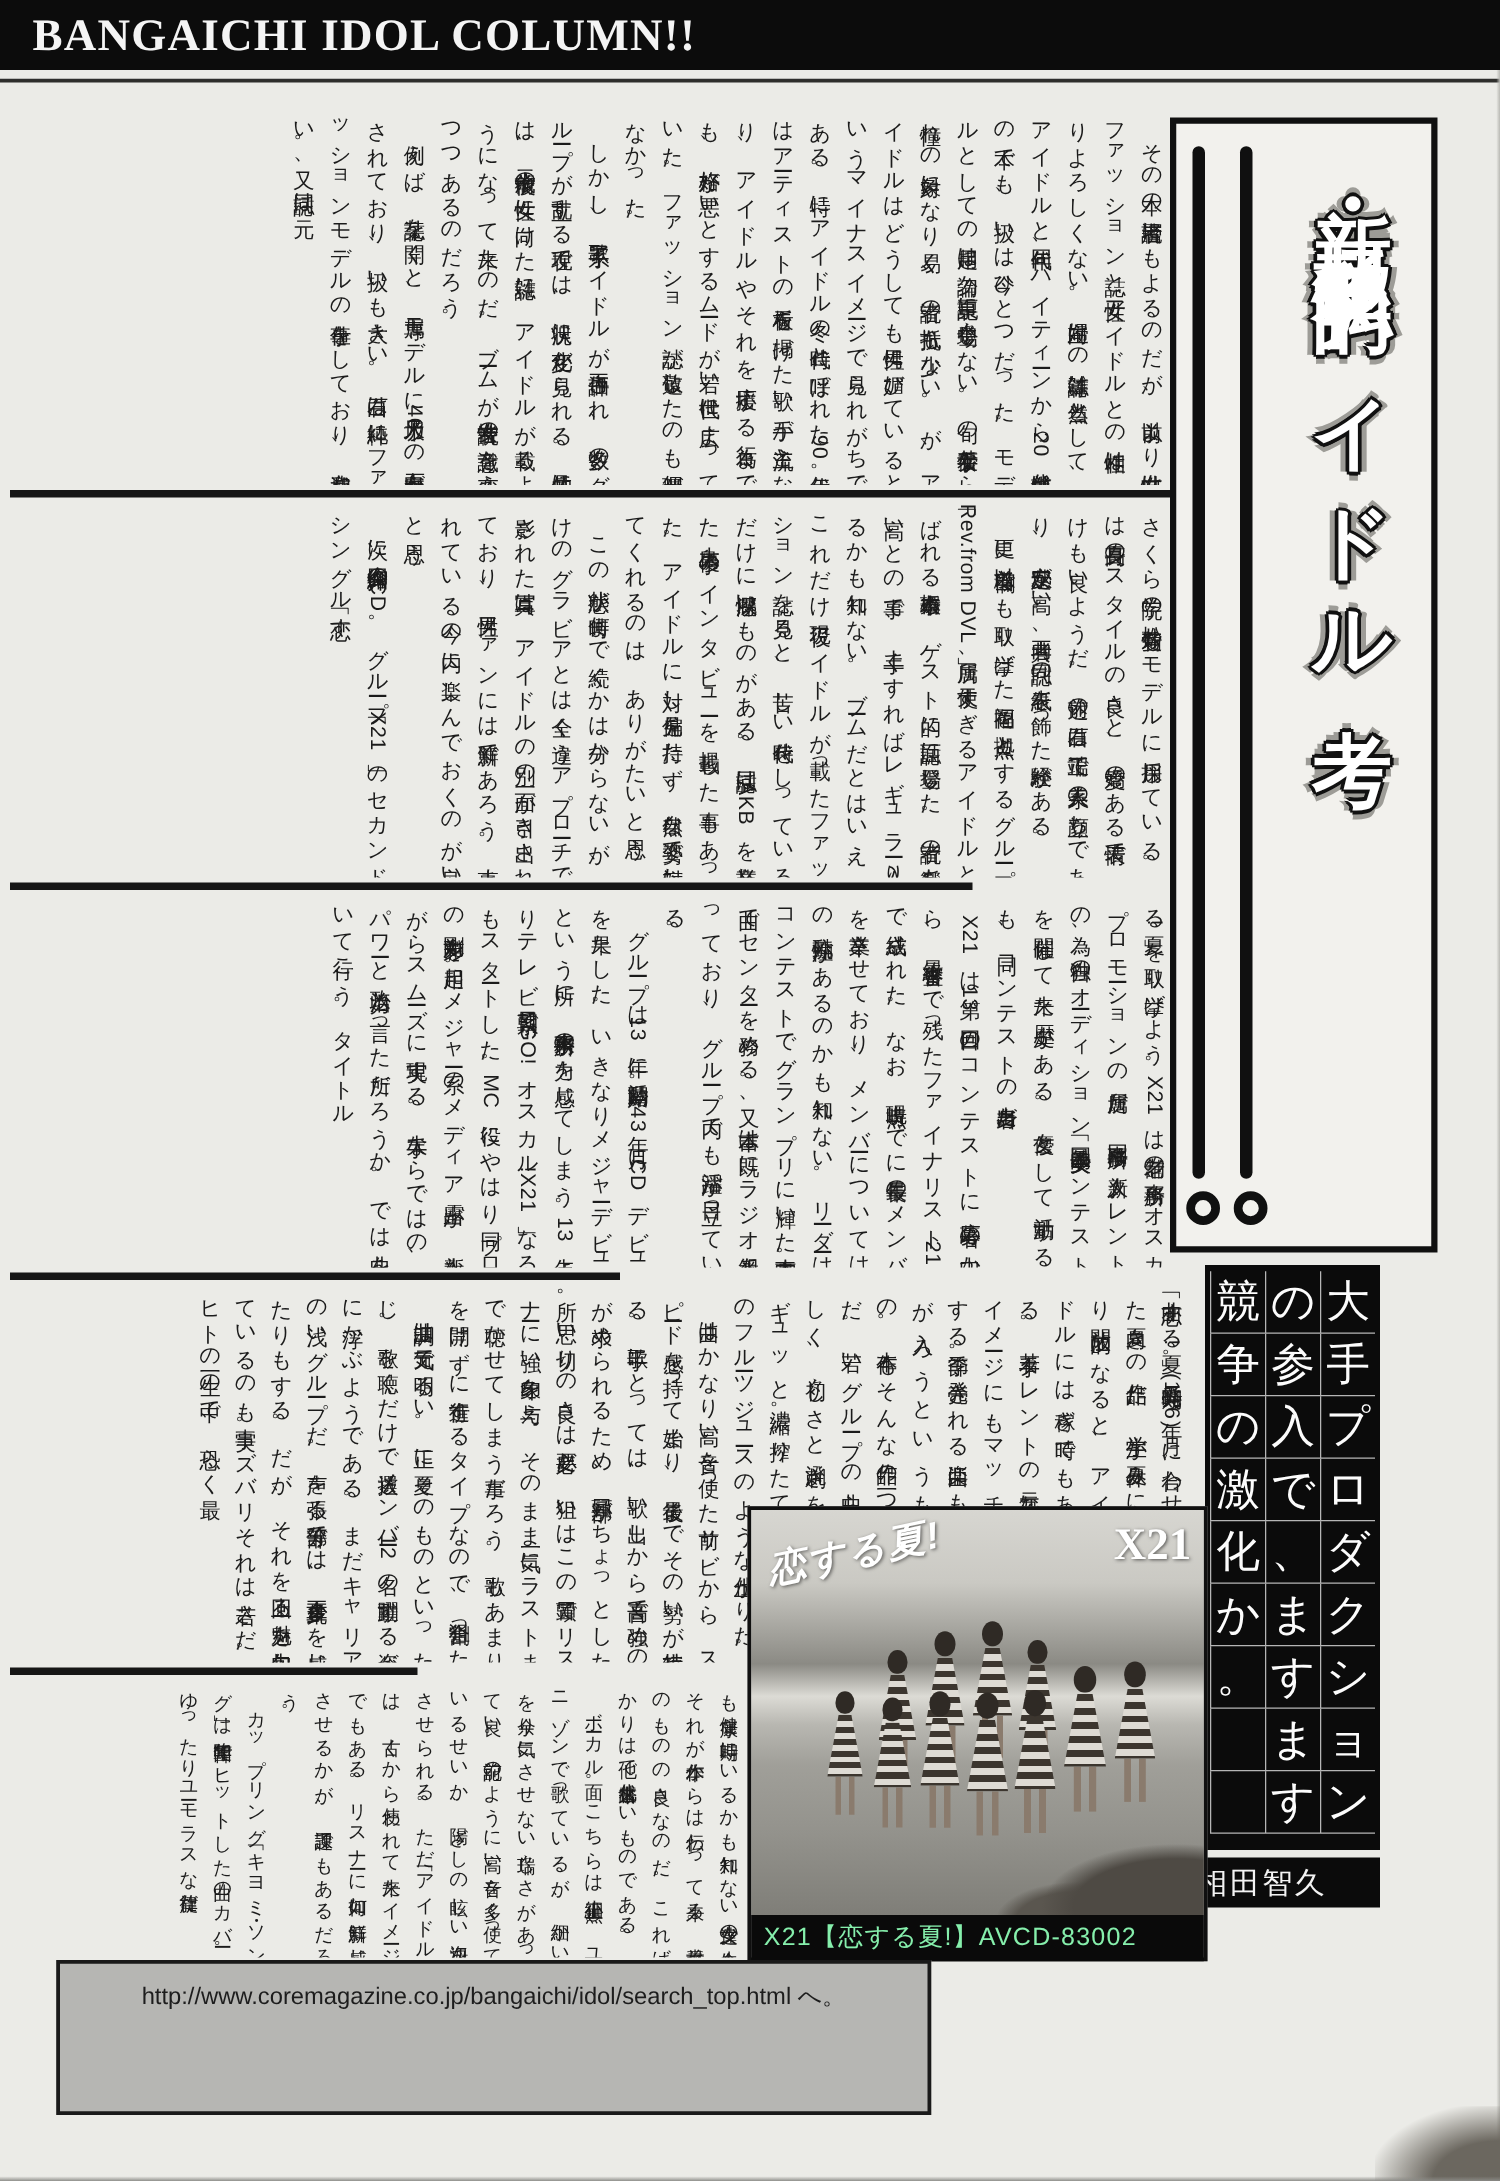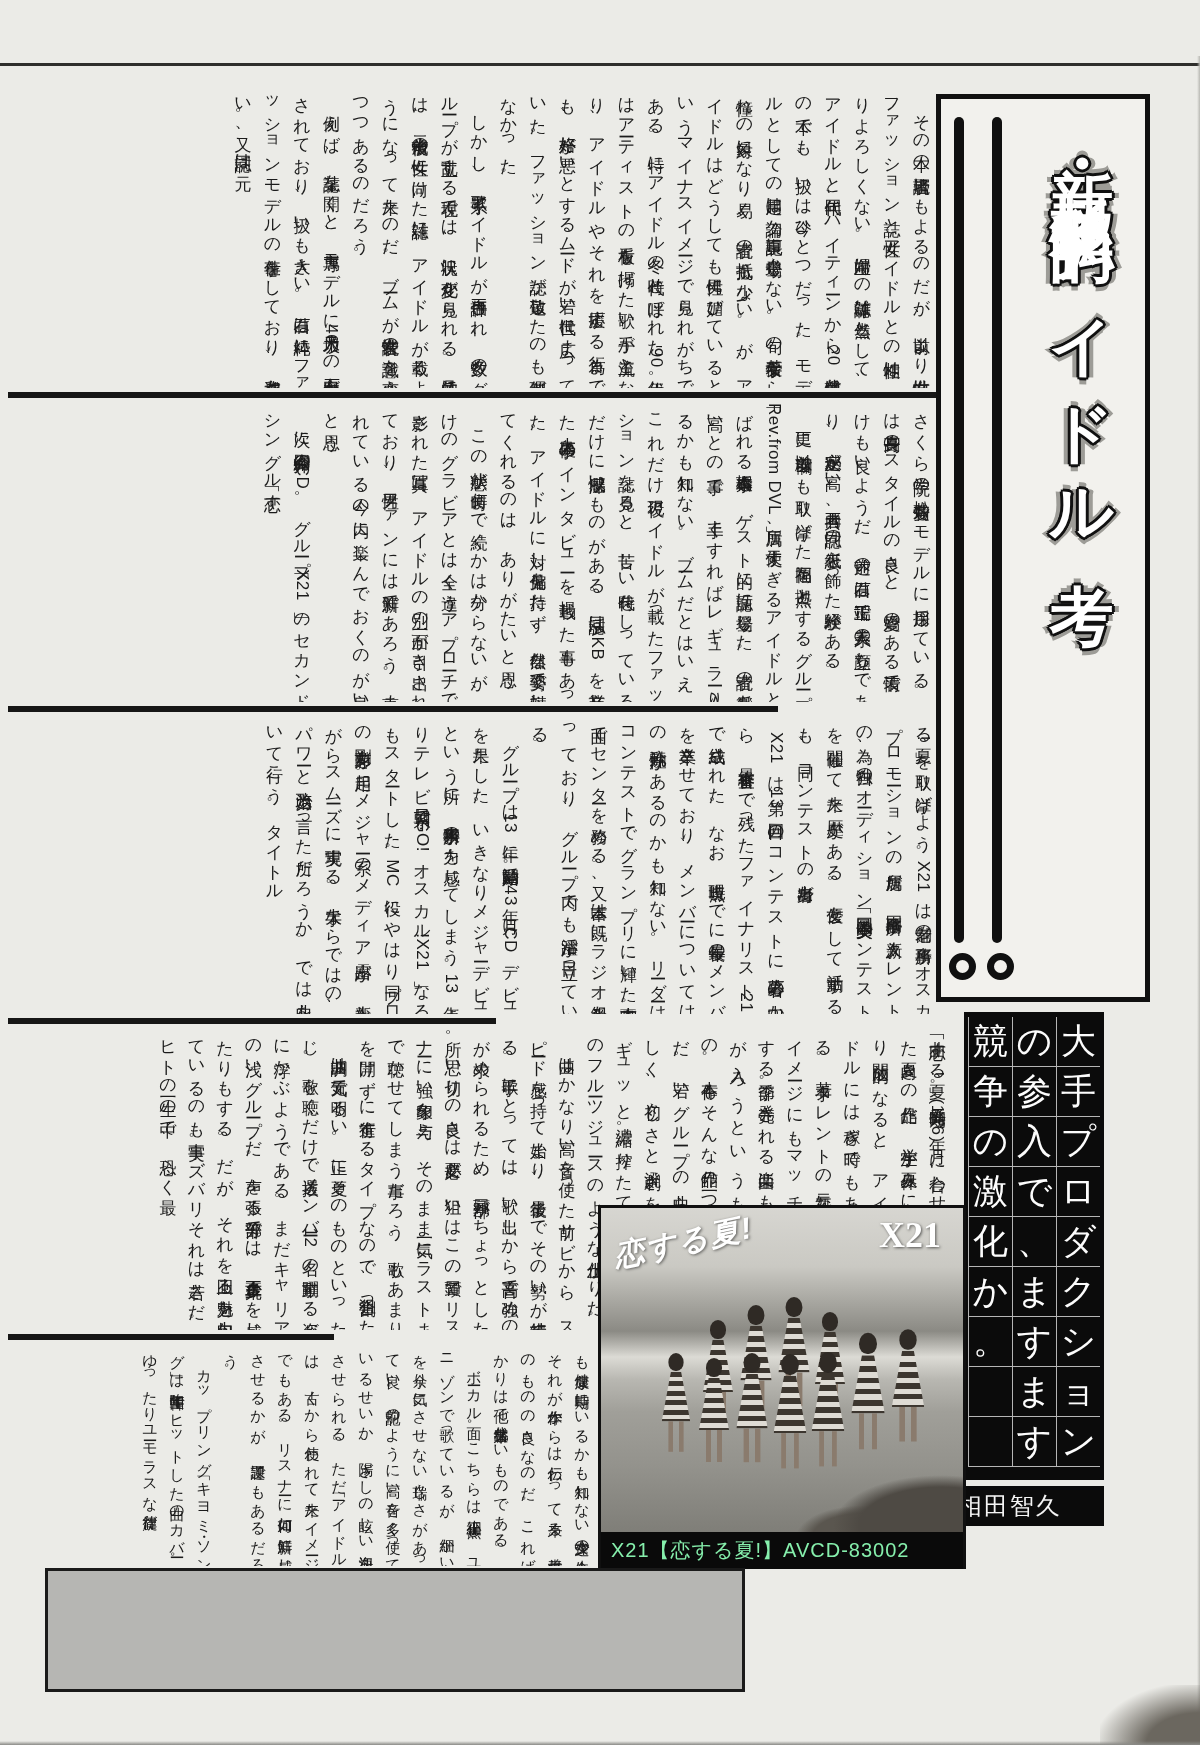--- a/index.html
+++ b/index.html
@@ -49,21 +49,21 @@
         display:flex;align-items:center;justify-content:center;font-family:"Liberation Serif","DejaVu Serif",serif;
         font-size:24px;letter-spacing:2px;}
   
   .photo{position:absolute;left:598px;top:1205px;width:368px;height:364px;border:3px solid #101010;box-sizing:border-box;background:#999;}
   .photo-img{position:relative;width:100%;height:324px;overflow:hidden;
         background:radial-gradient(150px 70px at 94% 98%, #4e4a44 0 55%, transparent 72%),
                    radial-gradient(100px 50px at 72% 102%, #5a564f 0 50%, transparent 66%),
                    linear-gradient(180deg,#d7d6d1 0,#cac9c3 18%,#a4a39d 30%,#8b8a84 38%,#dcdbd5 46%,#b8b7b1 53%,#a09f99 63%,#93928c 80%,#7f7e78 100%);}
   .scrawl{position:absolute;left:12px;top:14px;color:#fff;font-style:italic;font-weight:bold;font-size:30px;
         transform:rotate(-12deg);text-shadow:1px 1px 3px rgba(0,0,0,.55);letter-spacing:2px;}
-  .photo-logo{position:absolute;right:22px;top:6px;color:#fff;font-family:"Liberation Serif","DejaVu Serif",serif;
+  .photo-logo{position:absolute;right:10px;top:6px;color:#fff;font-family:"Liberation Serif","DejaVu Serif",serif;
         font-size:36px;font-weight:bold;text-shadow:1px 1px 3px rgba(0,0,0,.6);}
   .caption{height:37px;background:#0a0a0a;color:#86efac;font-size:20px;line-height:37px;padding-left:10px;letter-spacing:1px;}
   .figure{position:absolute;width:34px;height:120px;}
   .figure .head{width:16px;height:19px;background:#2f2a25;border-radius:50% 50% 46% 46%;margin:0 auto;}
   .figure .dress{width:30px;height:52px;margin:1px auto 0;
         background:repeating-linear-gradient(180deg,#3c362f 0 5px,#dedbd4 5px 10px);
         clip-path:polygon(32% 0,68% 0,100% 100%,0 100%);}
   .figure .legs{width:16px;height:32px;margin:0 auto;
         background:linear-gradient(90deg,#8a7b6d 0 30%,rgba(0,0,0,0) 30% 70%,#8a7b6d 70%);}
   
@@ -75,20 +75,23 @@
   .smudge{position:absolute;right:0;bottom:0;width:100px;height:60px;
         background:radial-gradient(ellipse at 100% 100%,#6b675f 0 38%,transparent 75%);}
   .bottom-edge{position:absolute;left:0;bottom:0;width:100%;height:4px;background:linear-gradient(0deg,#8a8a86,transparent);}
   .right-edge{position:absolute;right:0;top:56px;width:3px;height:1689px;background:linear-gradient(90deg,transparent,#b9b9b4);}
 </style>
 </head>
 <body>
 
 <div class="page">
 
+  <div class="masthead">
+    <span class="masthead-title">BANGAICHI IDOL COLUMN!!</span>
+  </div>
   <div class="head-rule"></div>
 
   <div class="title-box">
     <div class="bang">
       <i class="bar b1"></i>
         <i class="bar b2"></i>
         <i class="dot d1"></i>
         <i class="dot d2"></i>
     </div>
     <div class="title-vert">新・極私的アイドル考</div>
@@ -229,18 +232,19 @@
             <div class="legs"></div>
           </div>
         </div>
       <div class="scrawl">恋する夏!</div>
       <div class="photo-logo">X21</div>
     </div>
     <figcaption class="caption">X21【恋する夏!】AVCD-83002</figcaption>
   </figure>
 
   <div class="footer-box">
+    <div class="footer-line2">http://www.coremagazine.co.jp/bangaichi/idol/search_top.html へ。</div>
   </div>
 
   <div class="right-edge"></div>
   <div class="smudge"></div>
   <div class="bottom-edge"></div>
 </div>
 
 </body></html>

